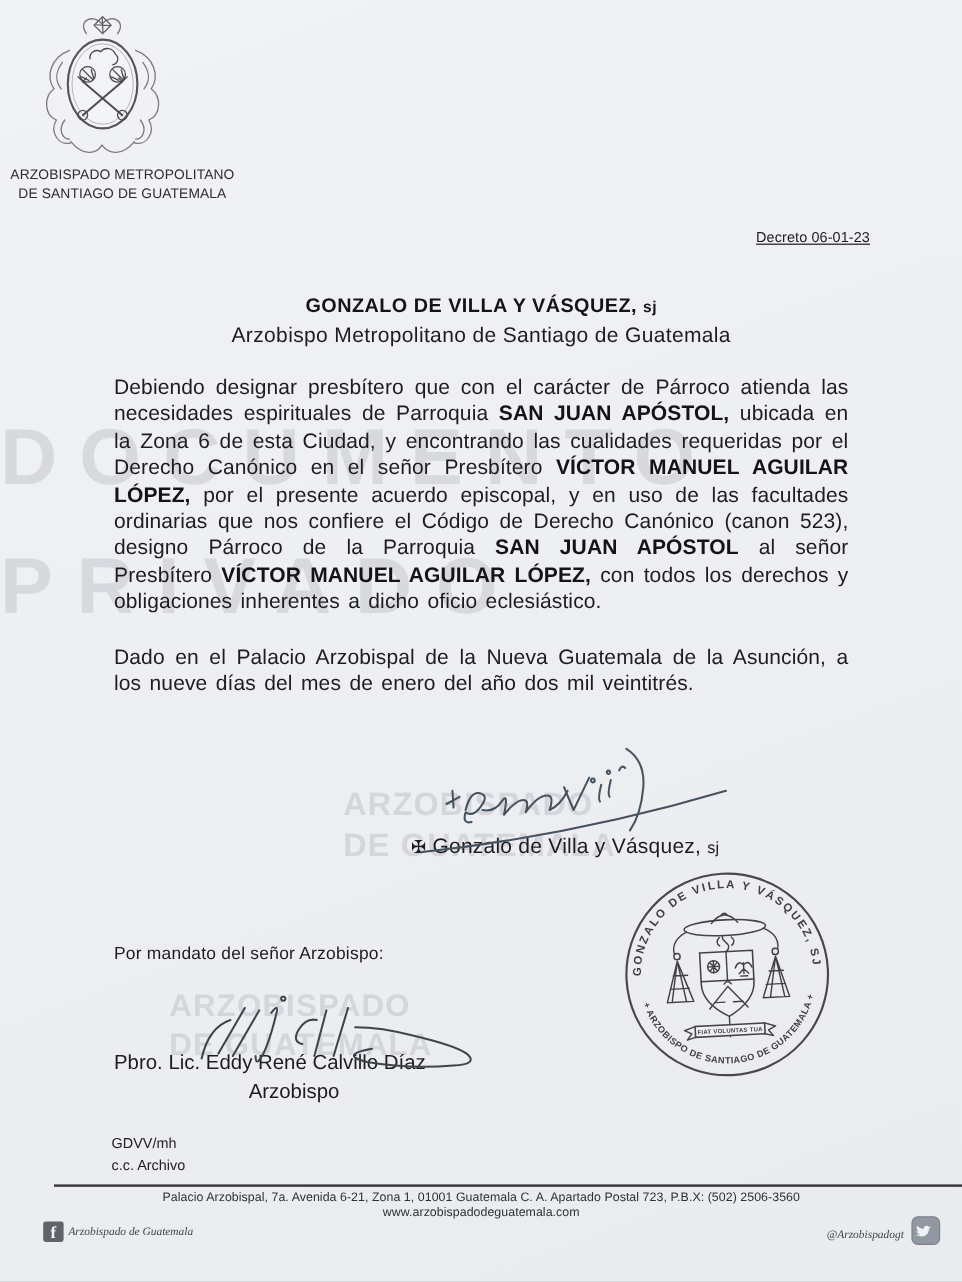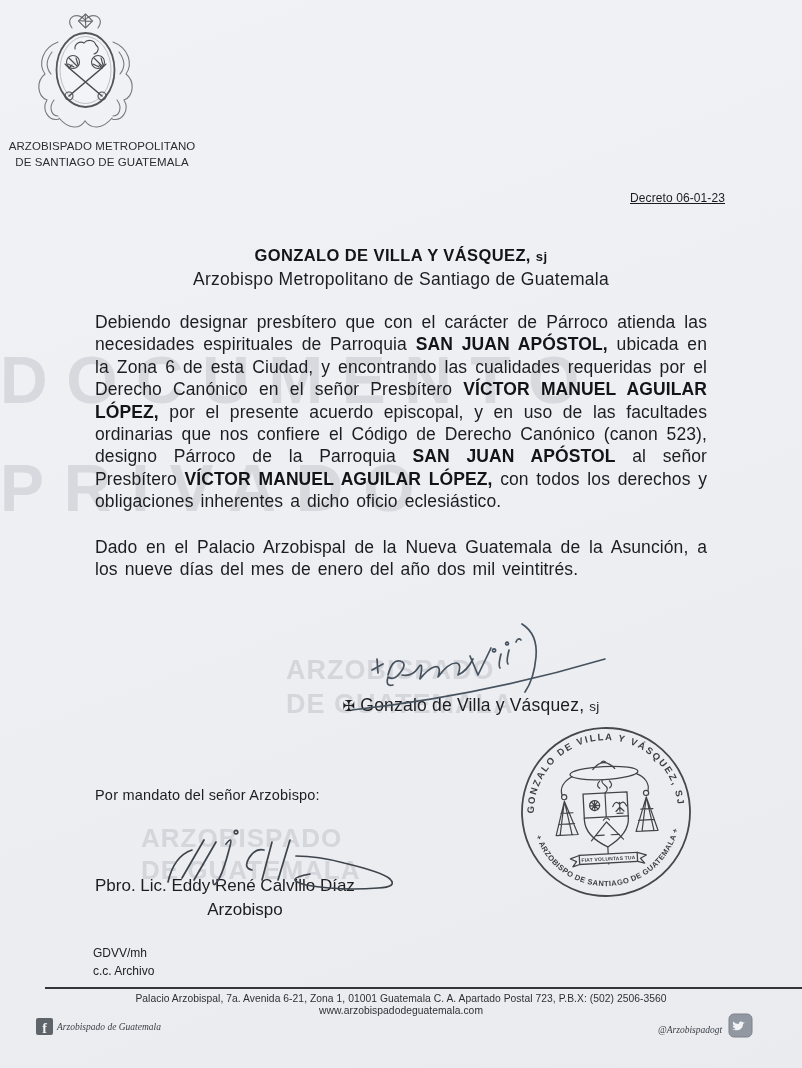--- a/index.html
+++ b/index.html
@@ -77,21 +77,21 @@
   .fb-icon{
     width:17px;height:17px;border-radius:2px;background:#5f646b;color:#f2f3f6;
     font-family:"Liberation Serif",serif;font-weight:bold;font-size:14px;
     display:flex;align-items:flex-end;justify-content:center;line-height:13px;overflow:hidden;
   }
   .fb-label,.tw-handle{
     font-family:Liberation Serif, serif;font-style:italic;font-size:9.5px;color:#3c4148;
   }
   .fb-label{margin-left:4px;}
   .tw{position:absolute;left:658px;top:1013px;display:flex;align-items:center;z-index:2;}
-  .tw-handle{margin-right:6px;position:relative;top:4px;}
+  .tw-handle{margin-right:6px;position:relative;top:4px;margin-left:31px;}
   .tw-icon{width:25px;height:25px;}
 </style>
 </head>
 <body>
 
 <div class="page">
 
   <svg class="crest" viewBox="0 0 115 128">
     <g fill="none" stroke="#7a7a7e" stroke-width="1.1" stroke-linecap="round">
       <path d="M30,34 C14,40 10,56 17,66 C8,73 9,88 19,92 C13,102 21,114 31,111"></path>

